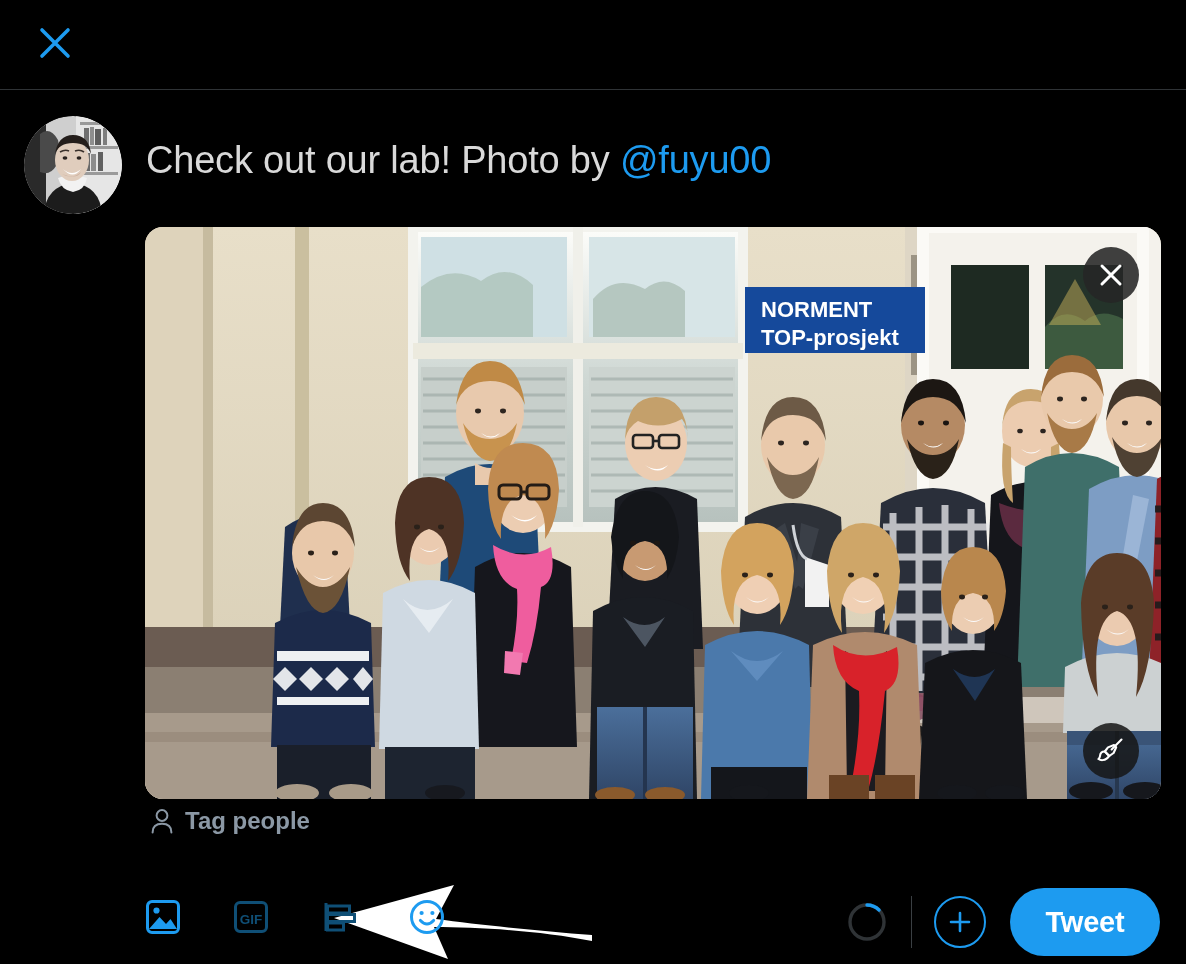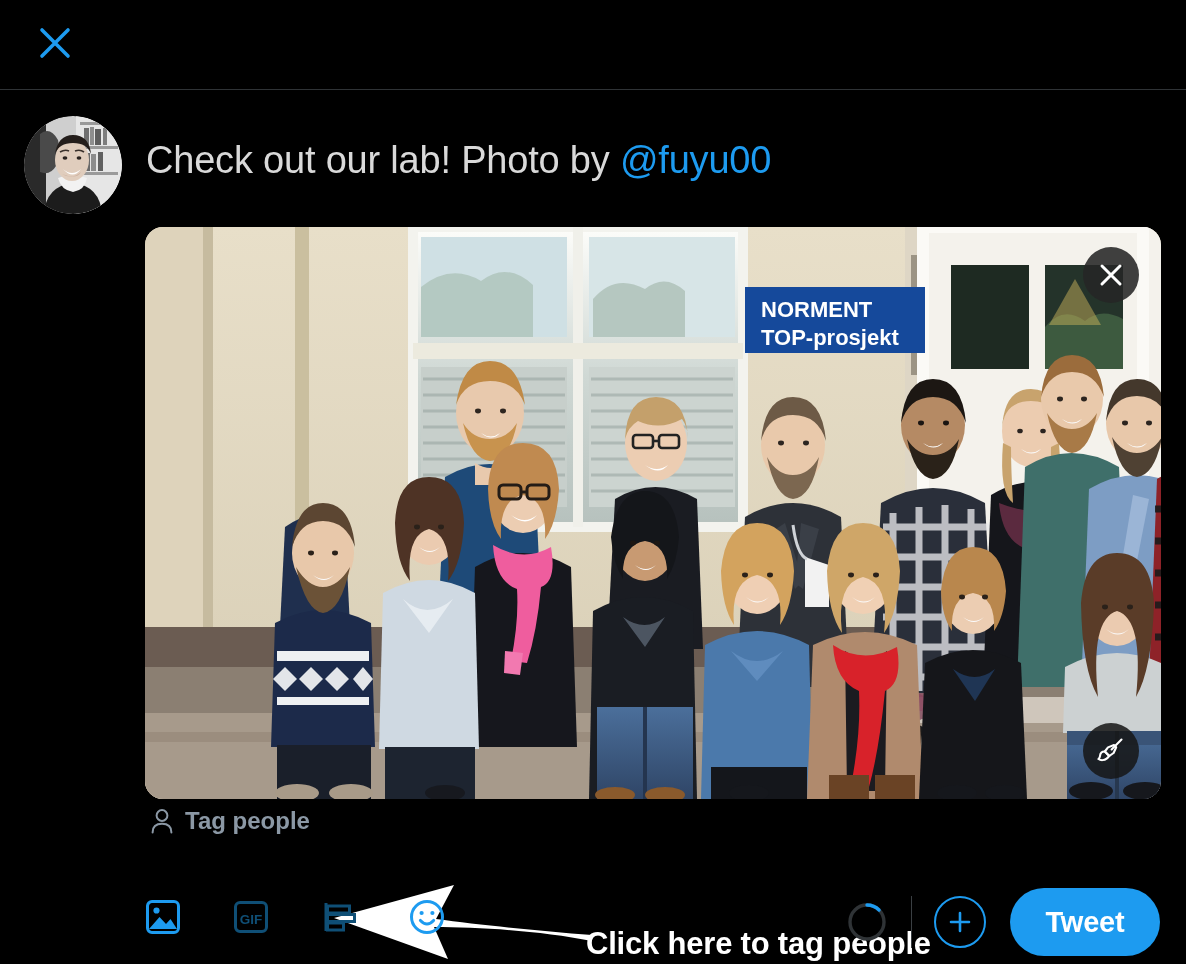--- a/index.html
+++ b/index.html
@@ -536,21 +536,20 @@
 
     <svg class="annotation-arrow" width="270" height="78" viewBox="0 0 270 78">
       <path d="M262 52 C210 48 150 42 106 36
                L124 2
                L4 35
                L118 76
                L104 44
                C150 44 212 48 262 58 Z" fill="#ffffff"></path>
     </svg>
 
-    <div class="annotation-text">Click here to tag people</div>
 
     <div class="toolbar">
 
       <div class="tool-left">
 
         <div class="tool-icon">
           <svg width="40" height="40" viewBox="0 0 40 40">
             <rect x="4.5" y="4.5" width="31" height="31" rx="4.5" fill="none" stroke="#1d9bf0" stroke-width="3"></rect>
             <circle cx="13.5" cy="13.5" r="3.1" fill="#1d9bf0"></circle>
             <path d="M6 32 L16.5 20 L23 27 L27.5 22 L34 32 Z" fill="#1d9bf0"></path>

